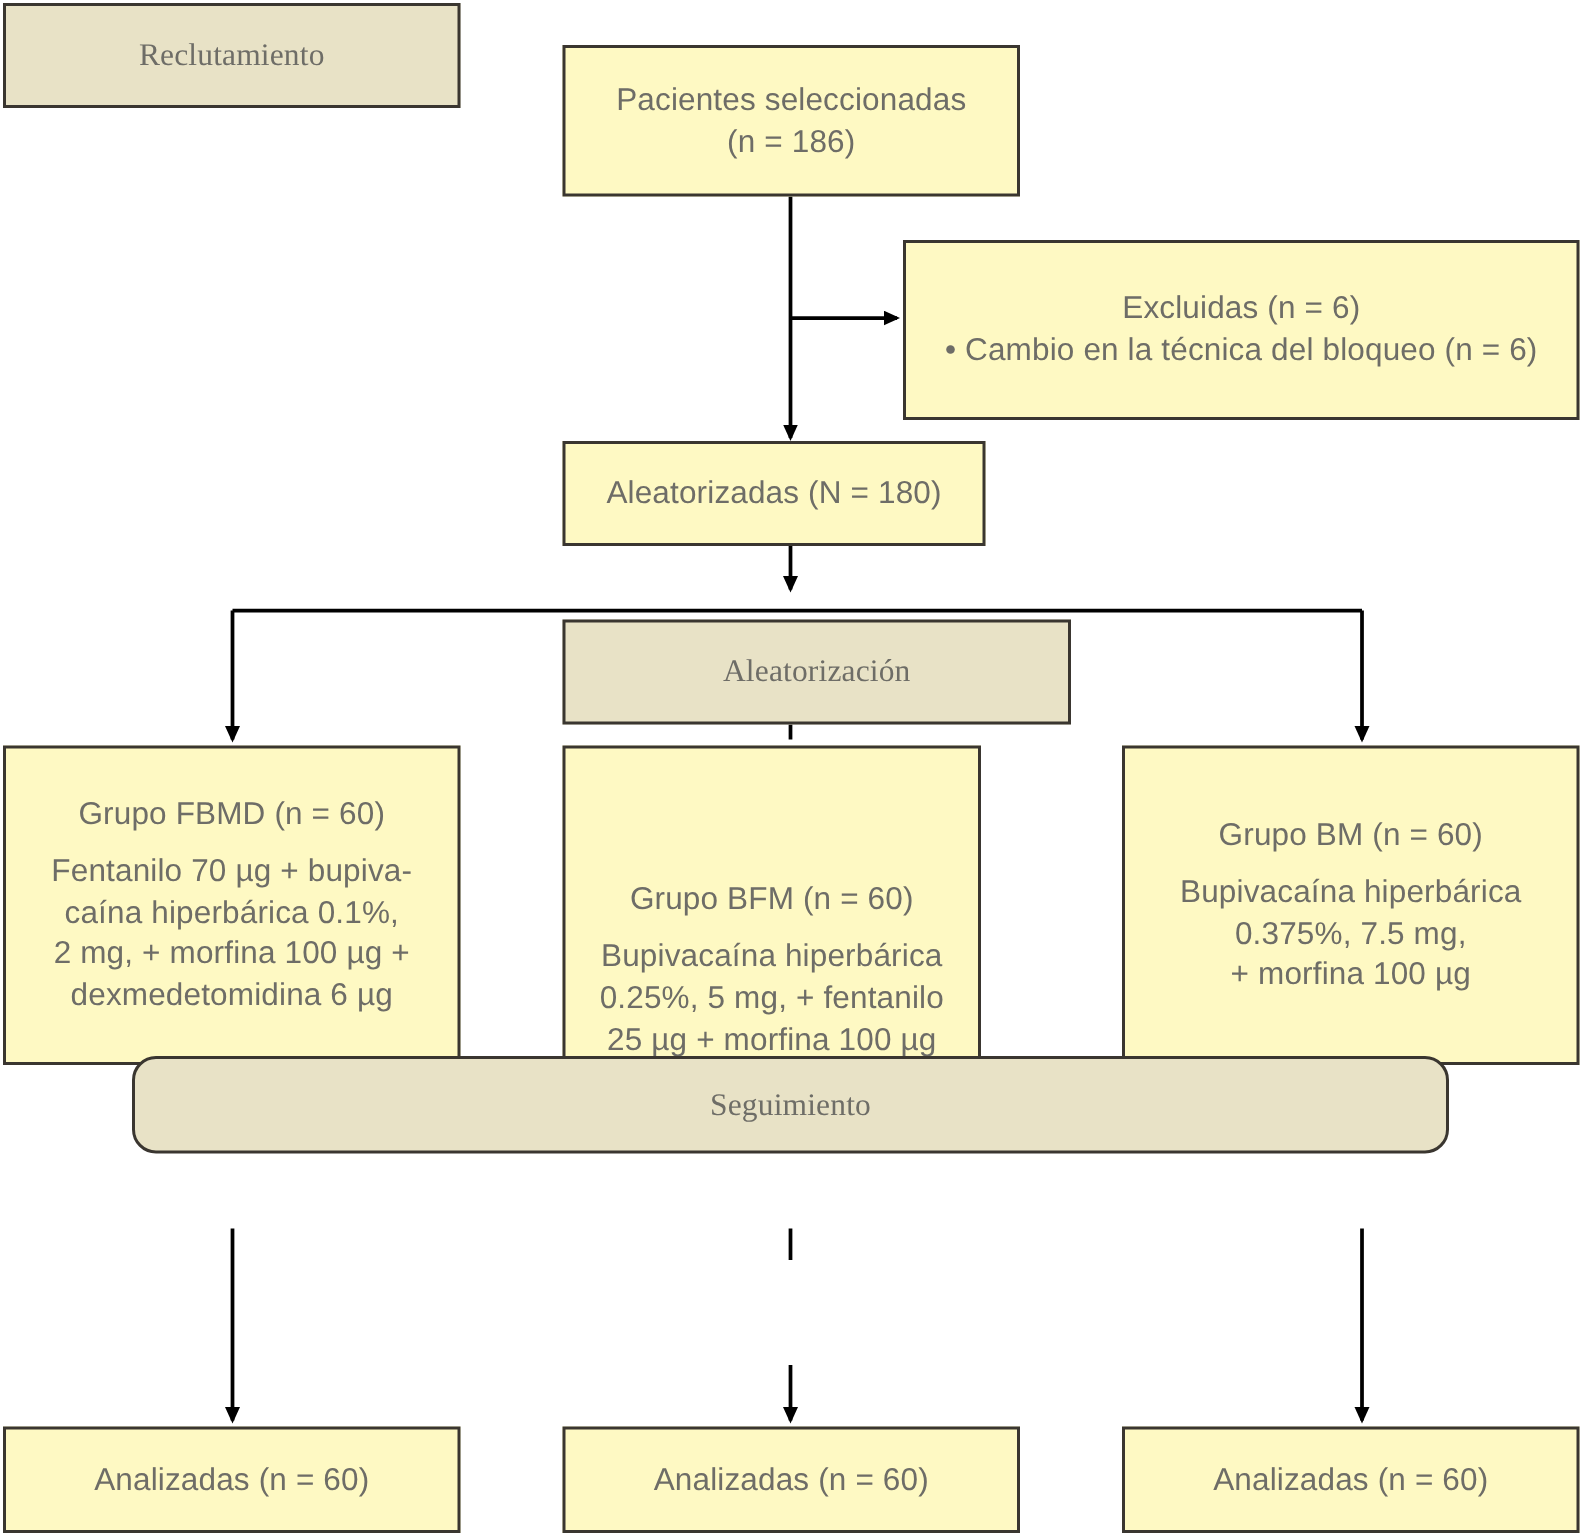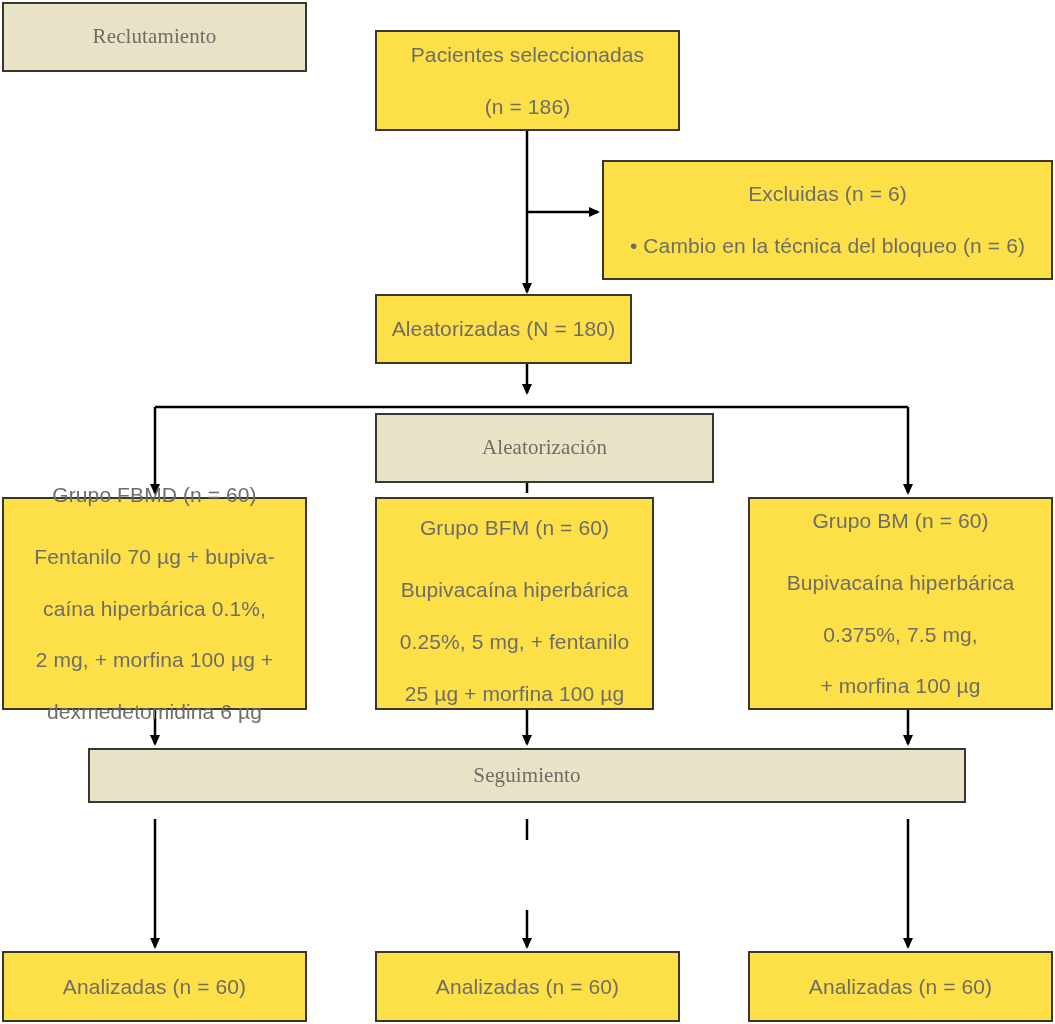--- a/index.html
+++ b/index.html
@@ -25,21 +25,21 @@
     flex-direction: column;
     align-items: center;
     justify-content: center;
     text-align: center;
     color: #6e6d67;
     font-size: 21px;
     line-height: 1.33;
     letter-spacing: 0.1px;
     z-index: 3;
   }
-  .box.light { background: #fde047; gap: 24px; }
+  .box.light { background: #fef9c3; }
   .box.dark  { background: #e8e2c6; }
   .box .line { display: block; white-space: nowrap; }
   .box .title-line { display: block; margin-bottom: 10px; white-space: nowrap; }
   .box.stage { font-size: 21px; font-family: Liberation Serif, serif; }
   svg.links {
     position: absolute;
     left: 0; top: 0;
     width: 1055px;
     height: 1024px;
     z-index: 1;
@@ -92,21 +92,21 @@
   <div class="box light" style="left:375px; top:30px; width:305px; height:101px;">
     <span class="line">Pacientes seleccionadas</span>
     <span class="line">(n = 186)</span>
   </div>
 
   <div class="box light" style="left:602px; top:160px; width:451px; height:120px;">
     <span class="line">Excluidas (n = 6)</span>
     <span class="line bullet-line">• Cambio en la técnica del bloqueo (n = 6)</span>
   </div>
 
-  <div class="box light" style="left:375px; top:294px; width:257px; height:70px;">
+  <div class="box light" style="left:375px; top:294px; width:282px; height:70px;">
     <span class="line">Aleatorizadas (N = 180)</span>
   </div>
 
   <div class="box dark stage" style="left:375px; top:413px; width:339px; height:70px;">
     <span class="line">Aleatorización</span>
   </div>
 
   <div class="box light" style="left:2px; top:497px; width:305px; height:213px;">
     <span class="title-line">Grupo FBMD (n = 60)</span>
     <span class="line">Fentanilo 70 µg + bupiva-</span>
@@ -122,21 +122,21 @@
     <span class="line">25 µg + morfina 100 µg</span>
   </div>
 
   <div class="box light" style="left:748px; top:497px; width:305px; height:213px;">
     <span class="title-line">Grupo BM (n = 60)</span>
     <span class="line">Bupivacaína hiperbárica</span>
     <span class="line">0.375%, 7.5 mg,</span>
     <span class="line">+ morfina 100 µg</span>
   </div>
 
-  <div class="box dark stage" style="left:88px; top:748px; width:878px; height:55px;">
+  <div class="box dark stage" style="left:88px; top:704px; width:878px; height:65px;border-radius:16px;">
     <span class="line">Seguimiento</span>
   </div>
 
 
   <div class="box light" style="left:2px; top:951px; width:305px; height:71px;">
     <span class="line">Analizadas (n = 60)</span>
   </div>
 
   <div class="box light" style="left:375px; top:951px; width:305px; height:71px;">
     <span class="line">Analizadas (n = 60)</span>

